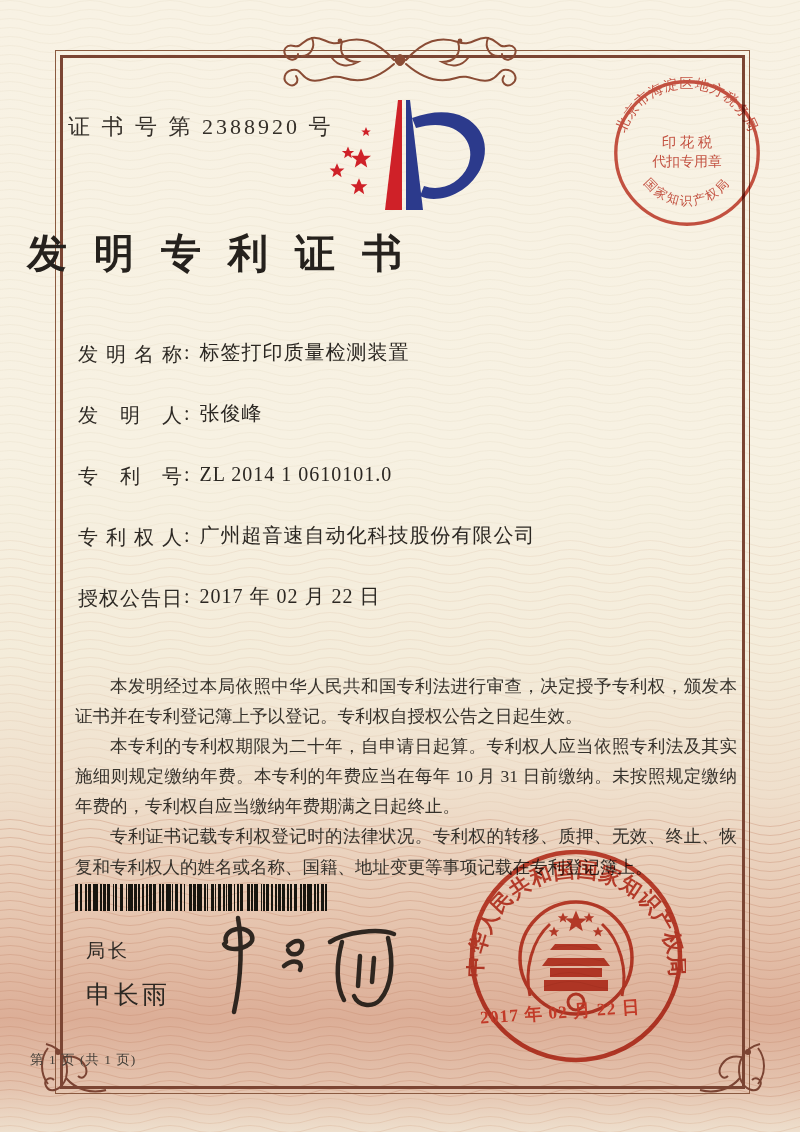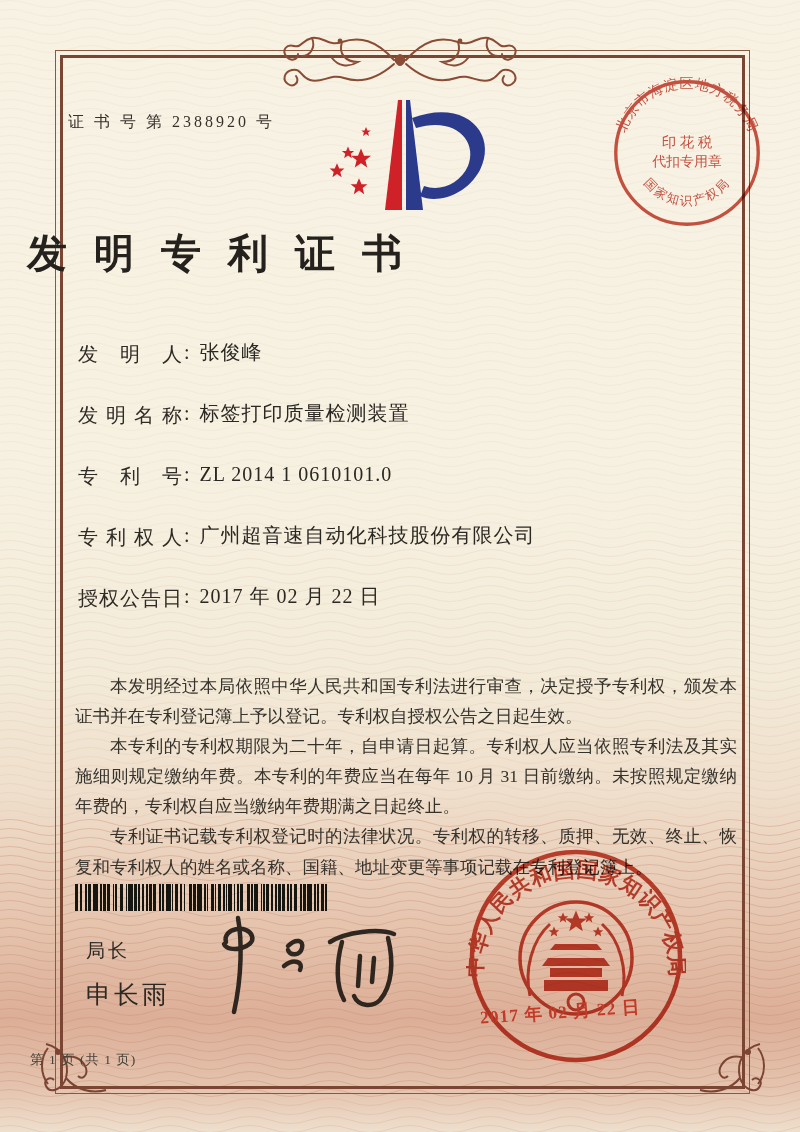--- a/index.html
+++ b/index.html
@@ -17,21 +17,21 @@
   #waves{position:absolute;inset:0;pointer-events:none;}
   
   .frame-outer{position:absolute;left:55px;top:50px;right:50px;bottom:38px;border:1px solid #8a5a40;}
   .frame-inner{position:absolute;left:60px;top:55px;right:55px;bottom:43px;border:3px solid #7b4533;}
   
   .top-ornament{left:268px;top:22px;width:264px;height:76px;}
   .corner-orn{width:74px;height:66px;bottom:28px;}
   .corner-l{left:36px;}
   .corner-r{right:30px;transform:scaleX(-1);}
   
-  .cert-no{left:68px;top:112px;font-size:16px;letter-spacing:3px;color:#35302a;}
+  .cert-no{left:68px;top:112px;font-size:22px;letter-spacing:3px;color:#35302a;}
   .logo{left:298px;top:92px;width:212px;height:126px;}
   .tax-seal{left:610px;top:76px;width:154px;height:154px;mix-blend-mode:multiply;opacity:.88;}
   .title{left:0;right:0;top:226px;font-size:40px;font-weight:700;
          letter-spacing:27px;padding-left:27px;color:#25211d;}
   
   .fields{left:78px;top:338px;width:640px;}
   .field-row{line-height:28px;margin-bottom:31px;white-space:nowrap;}
   .f-label{display:inline-block;width:104px;text-align:justify;text-align-last:justify;
            font-size:20px;color:#2e2a25;vertical-align:bottom;}
   .f-colon{font-size:20px;margin:0 10px 0 2px;}
@@ -265,24 +265,24 @@
     <text x="80" y="94" text-anchor="middle" font-size="14.5" fill="#c23d2e">代扣专用章</text>
     <text font-size="13" fill="#c23d2e" letter-spacing="2">
       <textPath href="#taxBot" startOffset="50%" text-anchor="middle">国家知识产权局</textPath>
     </text>
   </svg>
 
   <div class="abs title">发明专利证书</div>
 
   <div class="abs fields">
     <div class="field-row">
+      <span class="f-label">发明名称</span><span class="f-colon">:</span><span class="f-value">标签打印质量检测装置</span>
+    </div>
+    <div class="field-row">
       <span class="f-label">发明人</span><span class="f-colon">:</span><span class="f-value">张俊峰</span>
-    </div>
-    <div class="field-row">
-      <span class="f-label">发明名称</span><span class="f-colon">:</span><span class="f-value">标签打印质量检测装置</span>
     </div>
     <div class="field-row">
       <span class="f-label">专利号</span><span class="f-colon">:</span><span class="f-value">ZL 2014 1 0610101.0</span>
     </div>
     <div class="field-row">
       <span class="f-label">专利权人</span><span class="f-colon">:</span><span class="f-value">广州超音速自动化科技股份有限公司</span>
     </div>
     <div class="field-row">
       <span class="f-label">授权公告日</span><span class="f-colon">:</span><span class="f-value">2017 年 02 月 22 日</span>
     </div>

